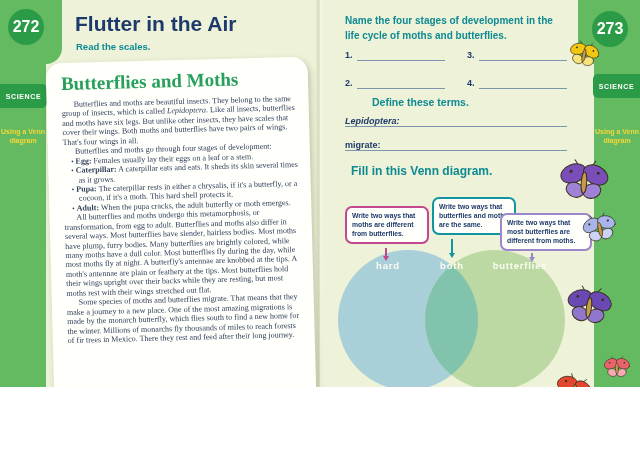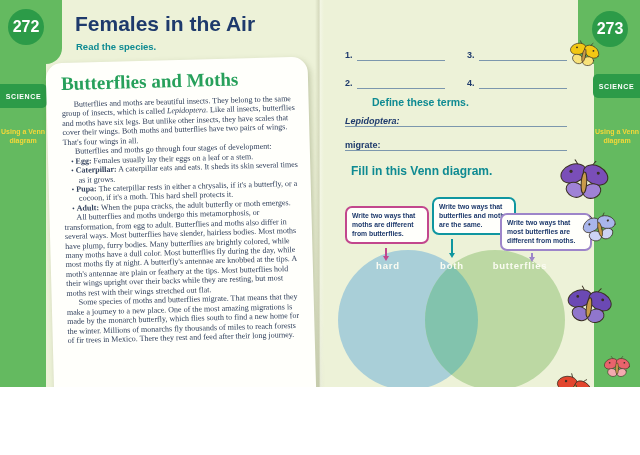--- a/index.html
+++ b/index.html
@@ -99,39 +99,40 @@
   <div class="corner-block right"></div>
   <div class="page-circle left">272</div>
   <div class="page-circle right">273</div>
   <div class="subject-tab left">SCIENCE</div>
   <div class="subject-tab right">SCIENCE</div>
   <div class="skill-label left">Using a Venn diagram</div>
   <div class="skill-label right">Using a Venn diagram</div>
 
   <div class="gutter"></div>
 
-  <div class="lp-title">Females in the Air</div>
-  <div class="lp-instruction">Read the species.</div>
+  <div class="lp-title">Flutter in the Air</div>
+  <div class="lp-instruction">Read the scales.</div>
 
   <div class="passage-card">
     <div class="passage-heading">Butterflies and Moths</div>
     <div class="passage">
       <p><span>Butterflies and moths are beautiful insects. They belong to the same group of insects, which is called </span><i>Lepidoptera</i><span>. Like all insects, butterflies and moths have six legs. But unlike other insects, they have scales that cover their wings. Both moths and butterflies have two pairs of wings. That's four wings in all.</span></p>
       <p>Butterflies and moths go through four stages of development:</p>
       <div class="bullet"><span class="dot">•</span> <b>Egg:</b> <span>Females usually lay their eggs on a leaf or a stem.</span></div>
       <div class="bullet"><span class="dot">•</span> <b>Caterpillar:</b> <span>A caterpillar eats and eats. It sheds its skin several times as it grows.</span></div>
       <div class="bullet"><span class="dot">•</span> <b>Pupa:</b> <span>The caterpillar rests in either a chrysalis, if it's a butterfly, or a cocoon, if it's a moth. This hard shell protects it.</span></div>
       <div class="bullet"><span class="dot">•</span> <b>Adult:</b> <span>When the pupa cracks, the adult butterfly or moth emerges.</span></div>
       <p>All butterflies and moths undergo this metamorphosis, or transformation, from egg to adult. Butterflies and moths also differ in several ways. Most butterflies have slender, hairless bodies. Most moths have plump, furry bodies. Many butterflies are brightly colored, while many moths have a dull color. Most butterflies fly during the day, while most moths fly at night. A butterfly's antennae are knobbed at the tips. A moth's antennae are plain or feathery at the tips. Most butterflies hold their wings upright over their backs while they are resting, but most moths rest with their wings stretched out flat.</p>
       <p>Some species of moths and butterflies migrate. That means that they make a journey to a new place. One of the most amazing migrations is made by the monarch butterfly, which flies south to find a new home for the winter. Millions of monarchs fly thousands of miles to reach forests of fir trees in Mexico. There they rest and feed after their long journey.</p>
     </div>
   </div>
 
   <div class="footer-credit left">Brain Quest Grade 2 Workbook</div>
 
+  <div class="rp-question">Name the four stages of development in the life cycle of moths and butterflies.</div>
 
   <div class="blank-row" style="top:50px;">
     <span class="num">1.</span>
     <span class="blank-line"></span>
     <span class="blank-gap"></span>
     <span class="num">3.</span>
     <span class="blank-line"></span>
   </div>
   <div class="blank-row" style="top:78px;">
     <span class="num">2.</span>

